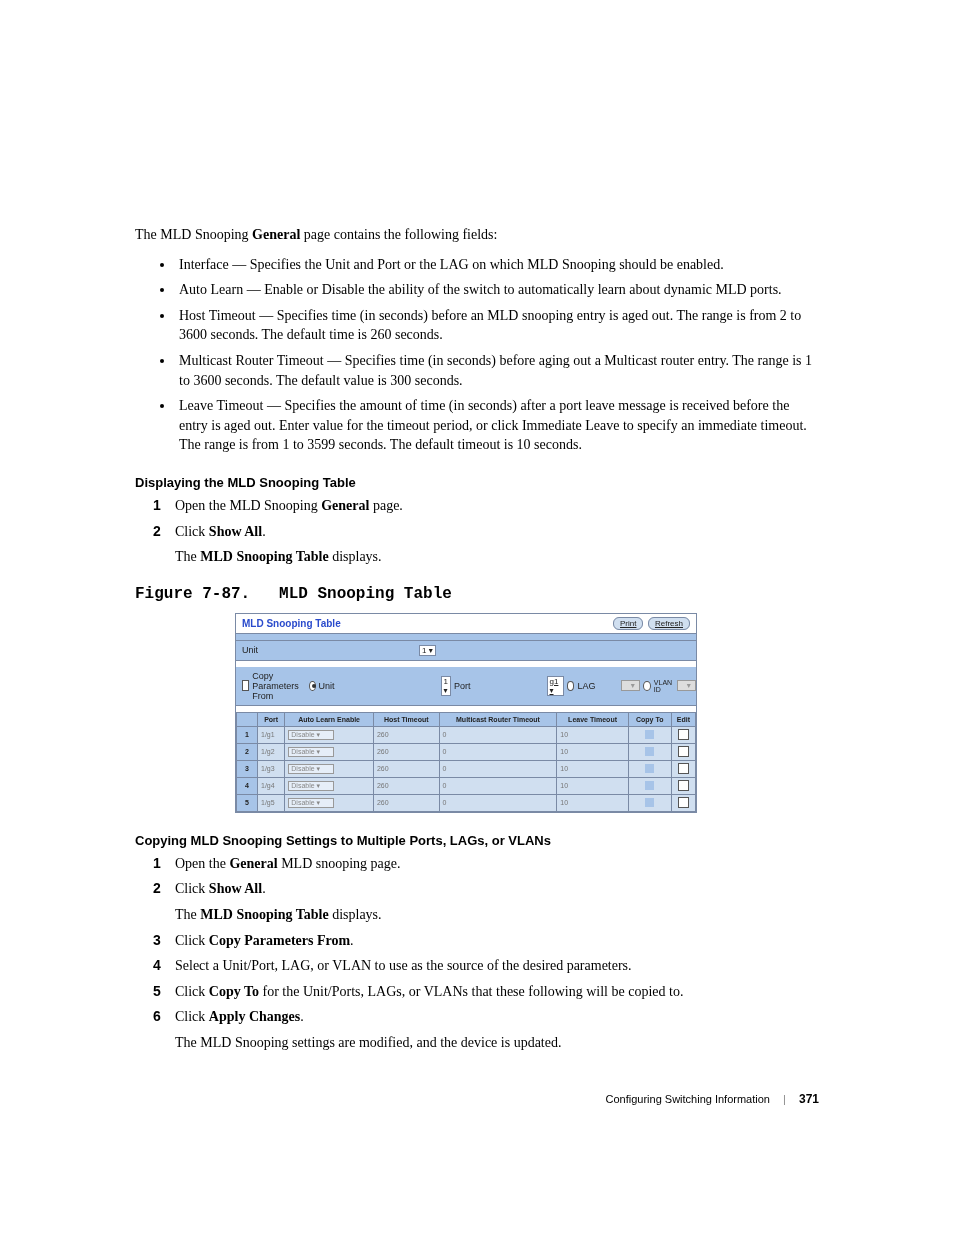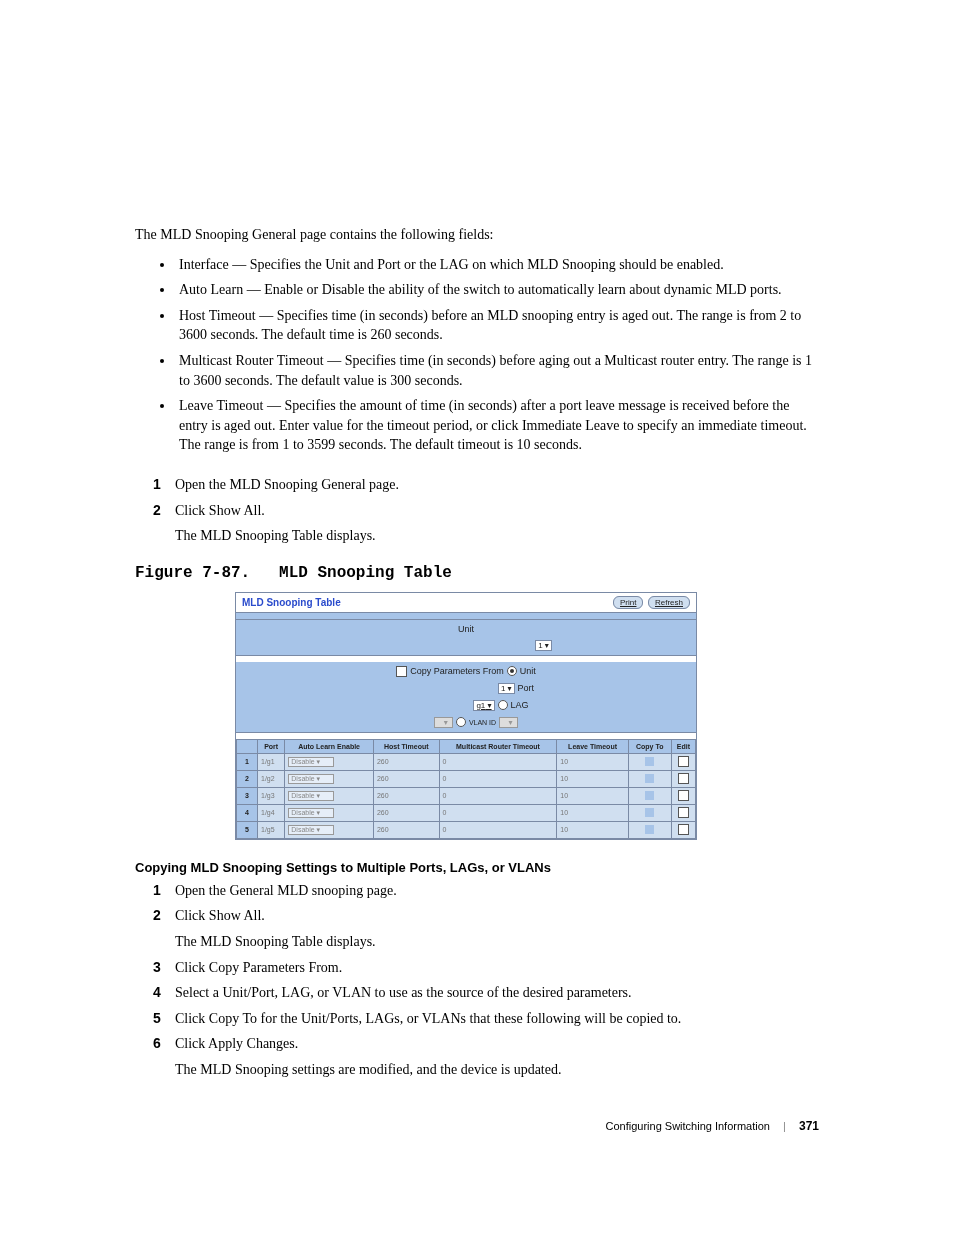--- a/index.html
+++ b/index.html
@@ -86,21 +86,20 @@
     margin-left: 2px;
     text-decoration: underline;
   }
   .band {
     background: #a7c4e8;
     padding: 4px 6px;
     border-bottom: 1px solid #7a8aa5;
     display: flex;
     align-items: center;
     gap: 6px;
-    flex-direction: column;
   }
   .band .cell {
     display: flex;
     align-items: center;
     gap: 3px;
   }
   .band .cell.port-cell { margin-left: 100px; }
   .band .cell.lag-cell { margin-left: 70px; }
   .band .cell.vlan-cell { margin-left: 20px; }
   .tbl {
@@ -151,21 +150,21 @@
     width: 9px; height: 9px; background:#a7c4e8; display:inline-block; margin:0 auto;
   }
   .footer {
     margin-top: 40px;
     text-align: right;
     font-family: Arial, Helvetica, sans-serif;
     font-size: 11px;
   }
   .footer .sep { margin: 0 10px; color: #888; }
   .footer .pn { font-weight: bold; font-size: 12px; }
-  b, strong { font-family: Georgia, 'Times New Roman', serif; font-weight: normal; }
+  b, strong { font-family: Georgia, 'Times New Roman', serif; font-weight: bold; }
   ol.custom {
     list-style: none;
     counter-reset: step;
     padding-left: 18px;
   }
   ol.custom > li {
     counter-increment: step;
     position: relative;
     padding-left: 22px;
   }
@@ -188,20 +187,21 @@
   </p>
 
   <ul class="bullets">
     <li>Interface — Specifies the Unit and Port or the LAG on which MLD Snooping should be enabled.</li>
     <li>Auto Learn — Enable or Disable the ability of the switch to automatically learn about dynamic MLD ports.</li>
     <li>Host Timeout — Specifies time (in seconds) before an MLD snooping entry is aged out. The range is from 2 to 3600 seconds. The default time is 260 seconds.</li>
     <li>Multicast Router Timeout — Specifies time (in seconds) before aging out a Multicast router entry. The range is 1 to 3600 seconds. The default value is 300 seconds.</li>
     <li>Leave Timeout — Specifies the amount of time (in seconds) after a port leave message is received before the entry is aged out. Enter value for the timeout period, or click Immediate Leave to specify an immediate timeout. The range is from 1 to 3599 seconds. The default timeout is 10 seconds.</li>
   </ul>
 
+  <div class="section-heading">Displaying the MLD Snooping Table</div>
 
   <ol class="steps custom">
     <li>
       <span>Open the MLD Snooping </span><b>General</b><span> page.</span>
     </li>
     <li>
       <span>Click </span><b>Show All</b><span>.</span>
       <p class="sub">
         <span>The </span><b>MLD Snooping Table</b><span> displays.</span>
       </p>

